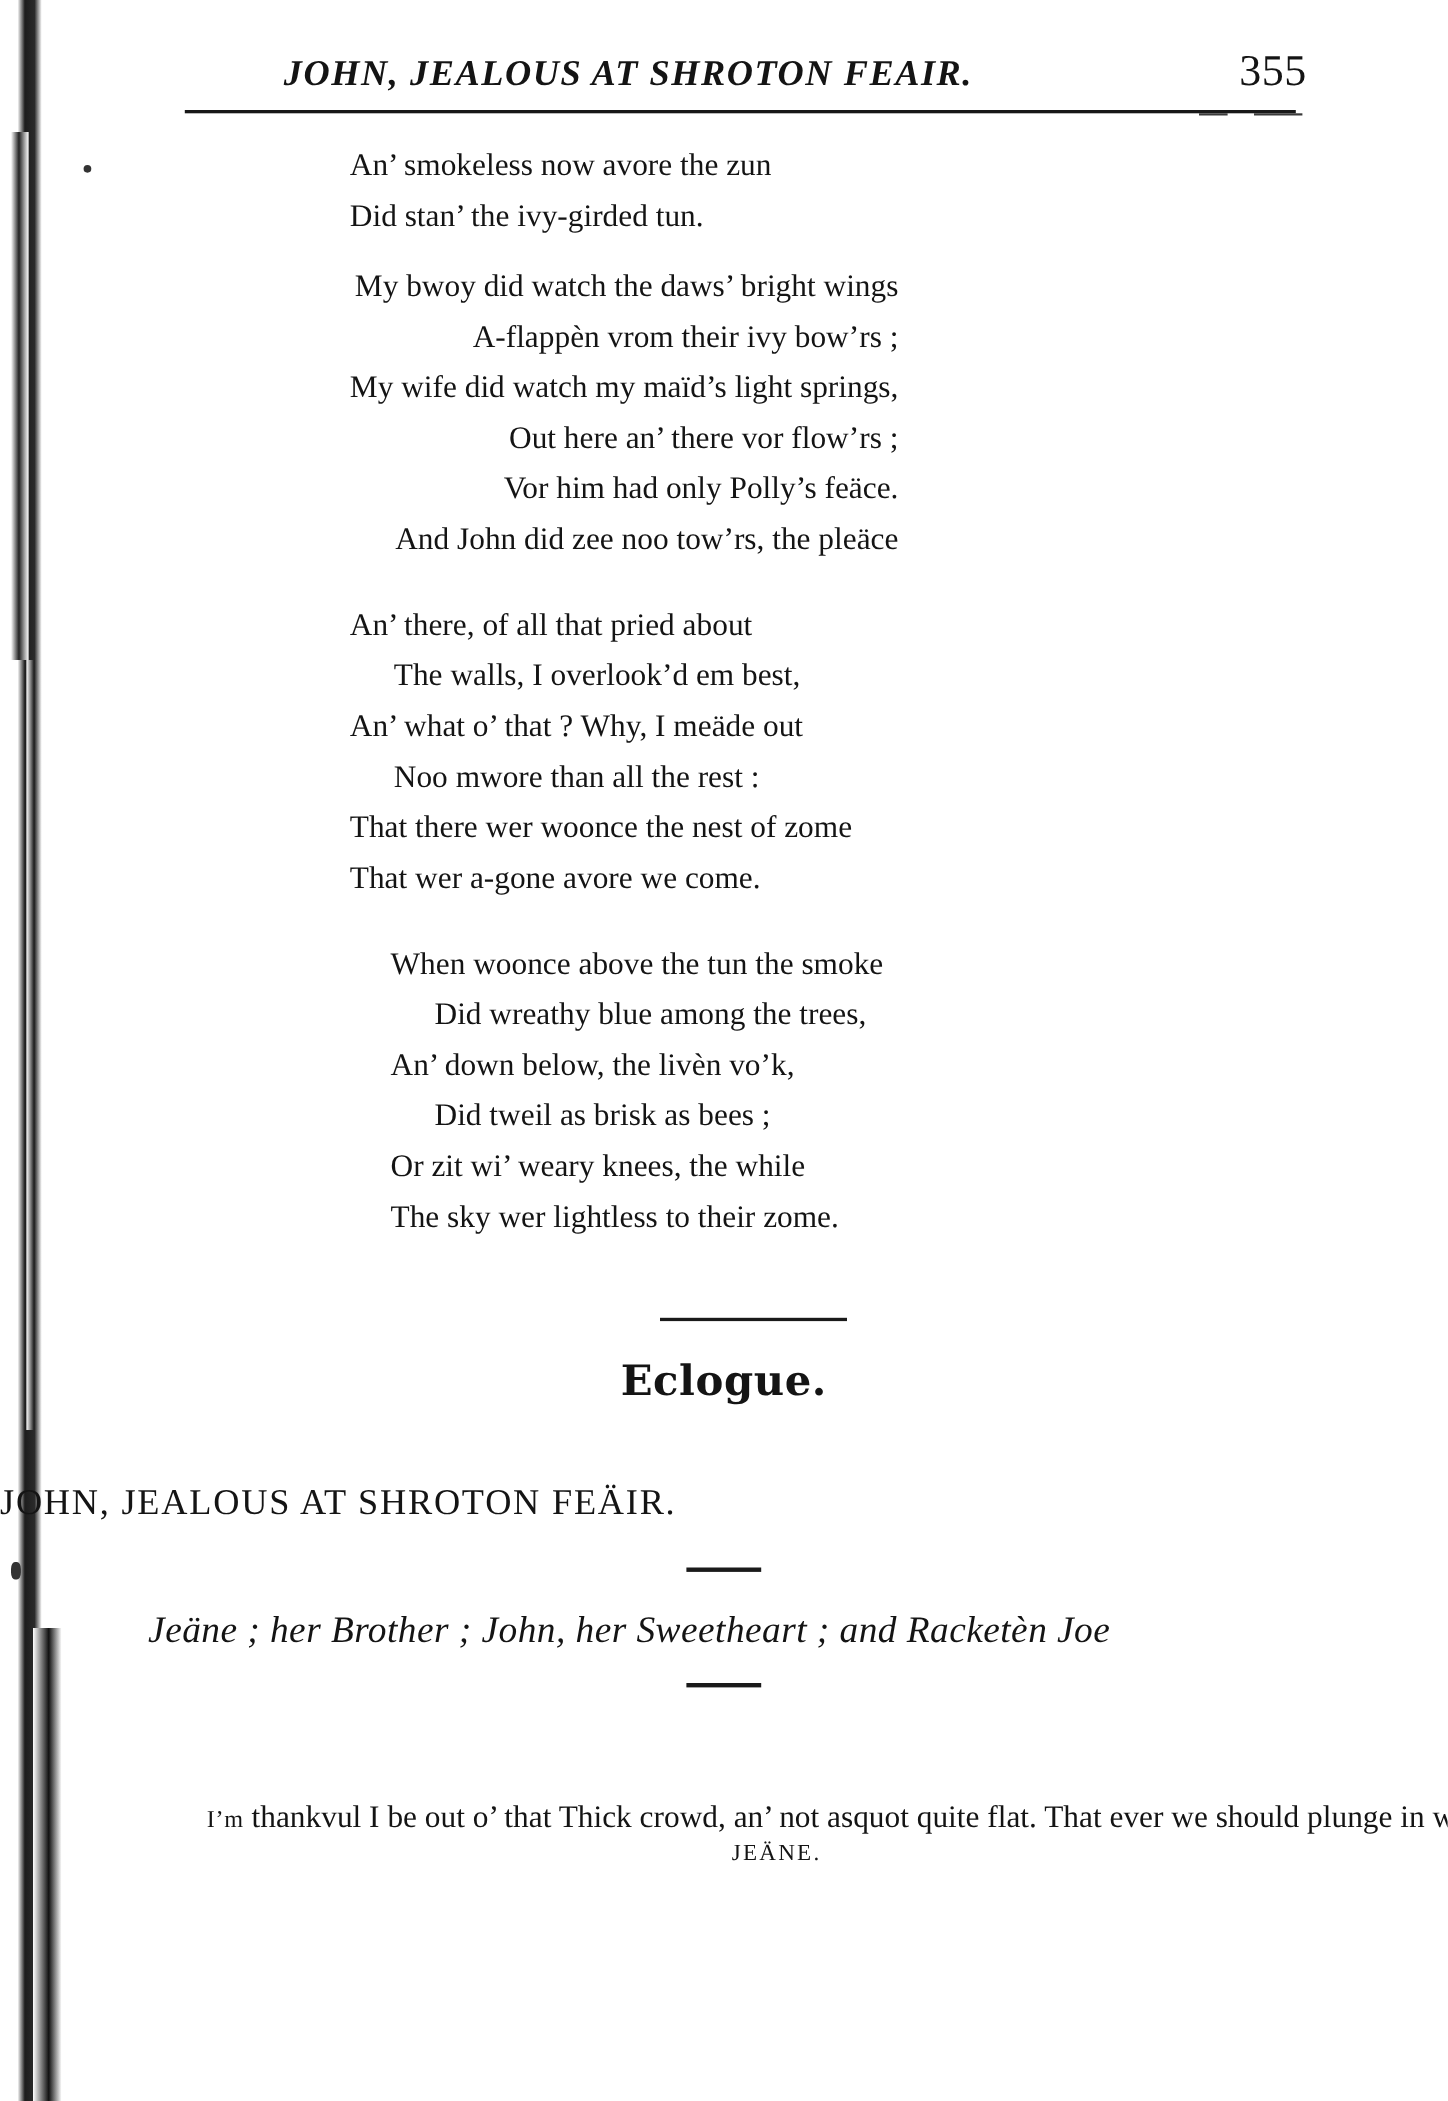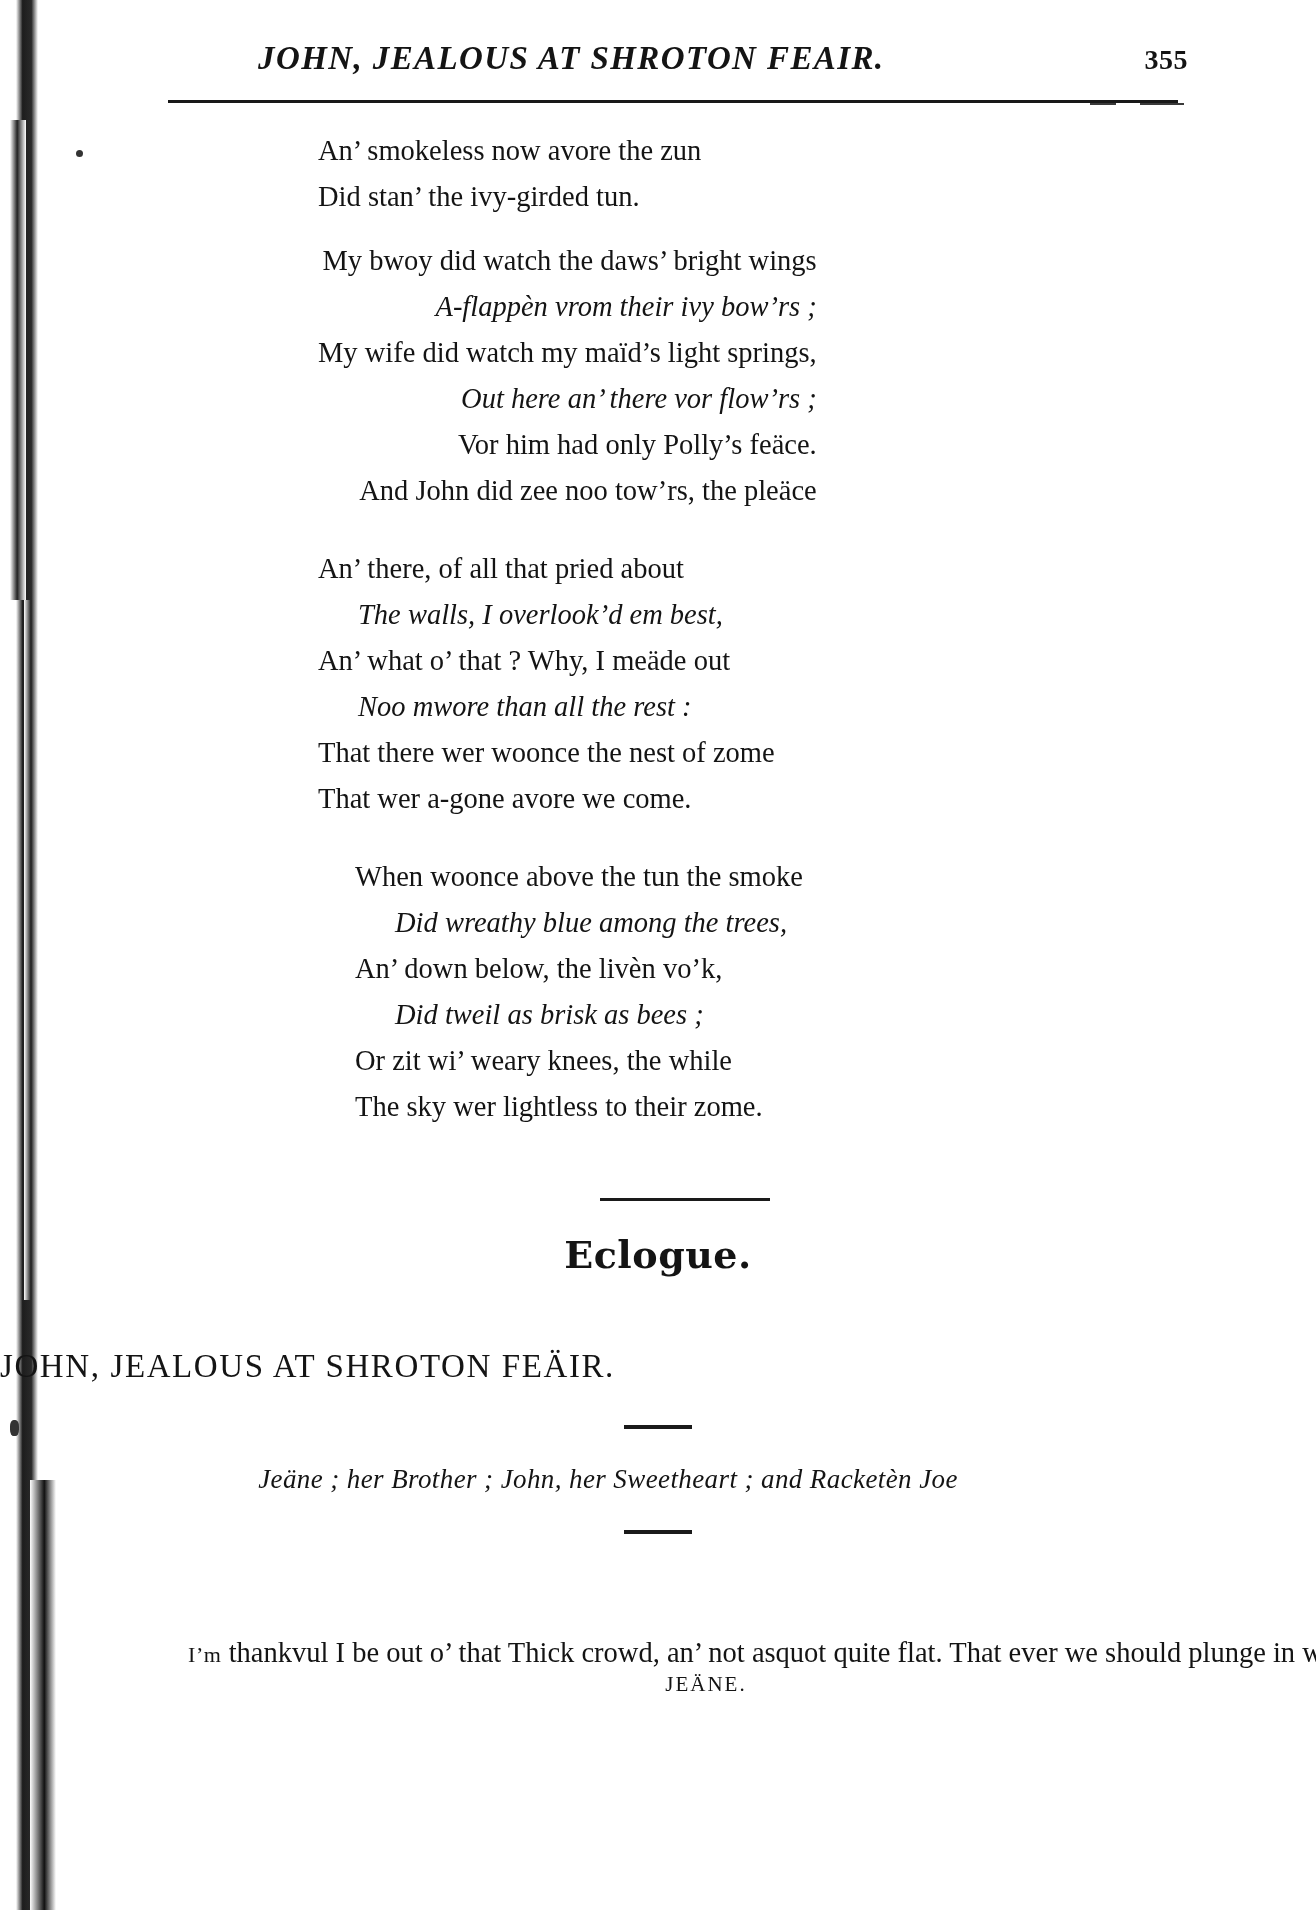--- a/index.html
+++ b/index.html
@@ -63,23 +63,23 @@
   }
   .running-title {
     font-family: "Liberation Serif", serif;
     font-style: italic;
     font-weight: bold;
     font-size: 33px;
     letter-spacing: 1.4px;
     margin-left: 90px;
   }
   .folio {
-    font-size: 28px;
+    font-size: 40px;
     letter-spacing: 0.5px;
-    font-weight: bold;
+    font-weight: normal;
   }
   .head-rule {
     position: absolute;
     left: 168px;
     top: 100px;
     width: 1010px;
     height: 3px;
     background: #181818;
   }
   .head-rule-tick {
@@ -91,21 +91,21 @@
 
   
   .verse-block {
     position: absolute;
     left: 318px;
     font-size: 28.5px;
     line-height: 46px;
     white-space: nowrap;
   }
   .verse-block .ln { display: block; }
-  .verse-block .ind { padding-left: 40px; font-style: italic; }
+  .verse-block .ind { padding-left: 40px; }
 
   .short-rule {
     position: absolute;
     height: 2px;
     background: #1a1a1a;
   }
 
   
   .eclogue-title {
     position: absolute;
@@ -120,23 +120,22 @@
     position: absolute;
     width: 1180px;
     font-size: 33px;
     letter-spacing: 1.6px;
   }
   .dramatis {
     position: absolute;
     width: 1144px;
     text-align: center;
     font-style: italic;
-    font-size: 27px;
+    font-size: 34px;
     letter-spacing: 0.4px;
-    margin-left: 36px;
   }
   .speaker {
     position: absolute;
     width: 1316px;
     text-align: center;
     font-size: 21px;
     letter-spacing: 2px;
   }
 
   .final-block {

